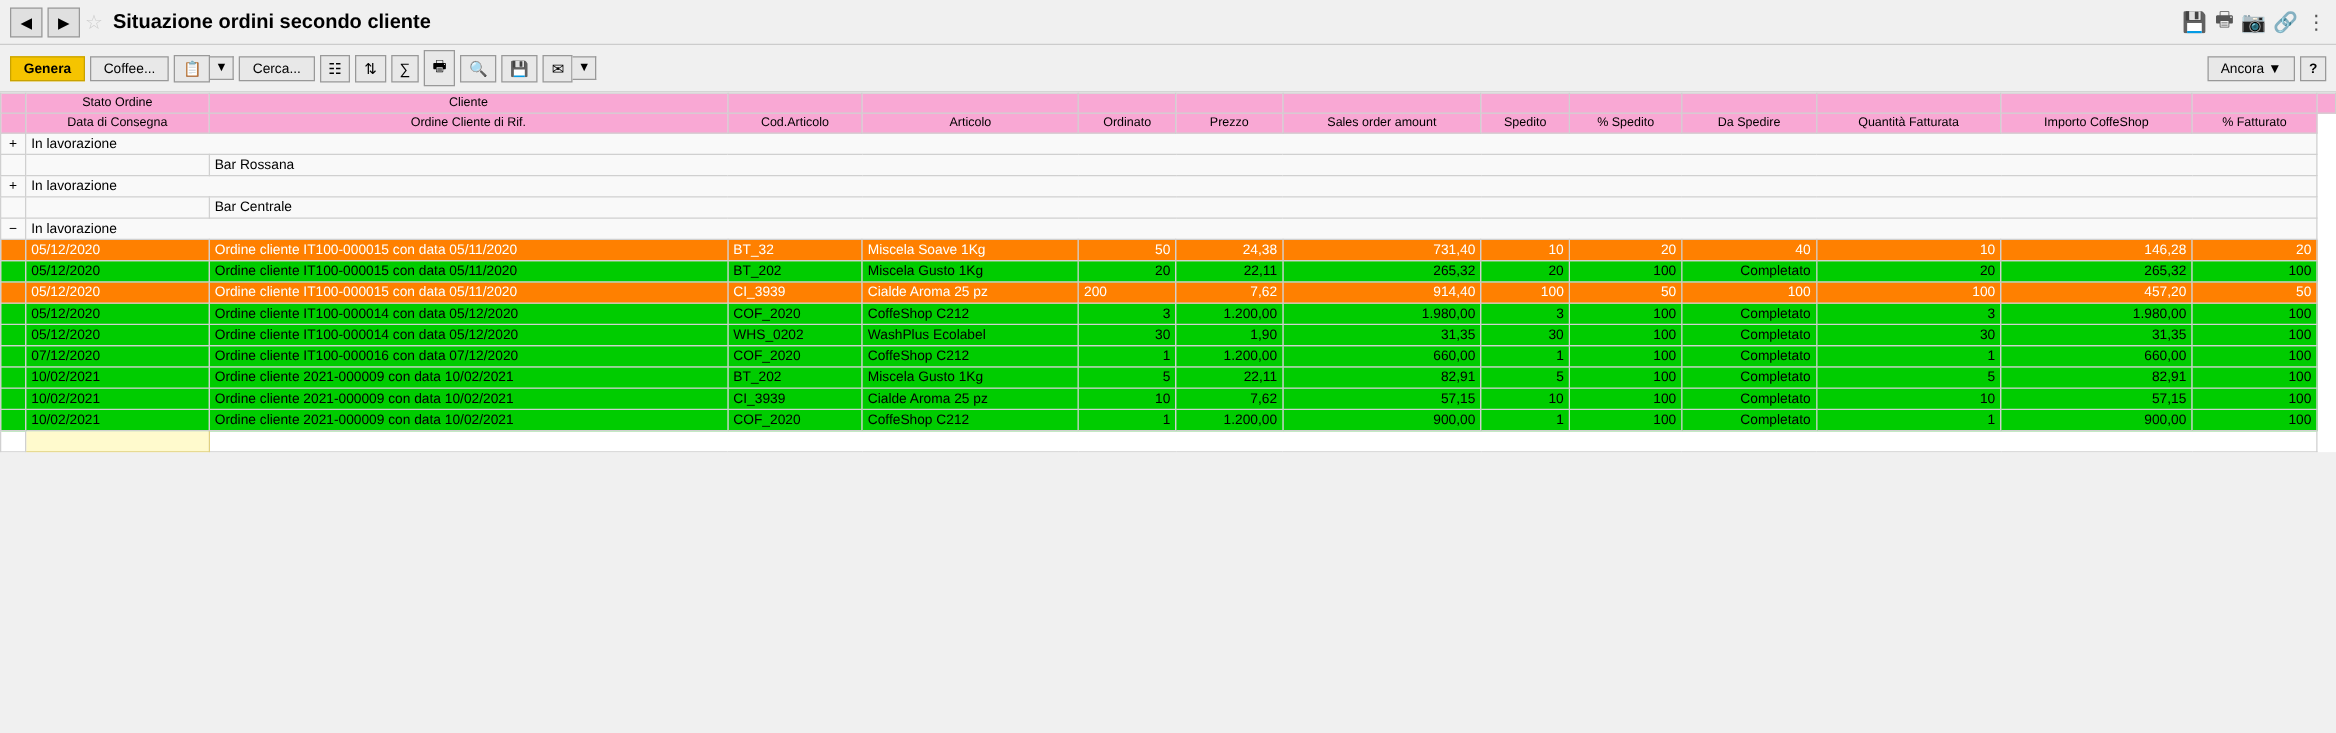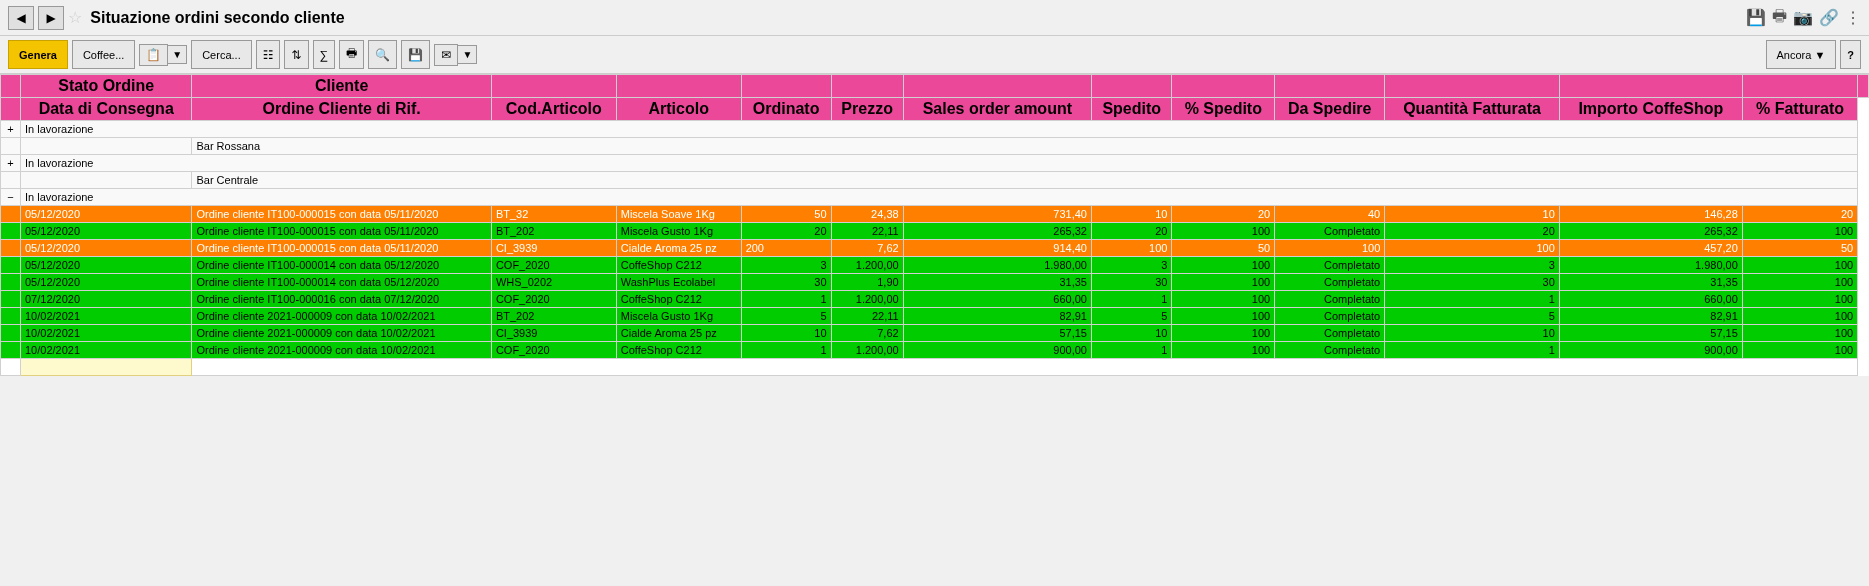--- a/index.html
+++ b/index.html
@@ -13,21 +13,21 @@
       width: 26px; height: 24px; background: #e0e0e0; border: 1px solid #999;
       cursor: pointer; display: flex; align-items: center; justify-content: center;
       font-size: 12px;
     }
     .star-btn { background: none; border: none; font-size: 16px; color: #ccc; cursor: pointer; }
     .page-title { font-size: 16px; font-weight: bold; margin-left: 4px; flex: 1; }
     .top-right-icons { display: flex; gap: 6px; align-items: center; }
     .top-right-icons span { font-size: 16px; cursor: pointer; color: #555; }
 
     .action-toolbar {
-      display: flex; padding: 4px 8px; background: #f0f0f0;
+      display: flex; align-items: center; padding: 4px 8px; background: #f0f0f0;
       border-bottom: 1px solid #ccc; gap: 4px;
     }
     .btn-genera {
       background: #f5c400; border: 1px solid #c8a200; padding: 3px 10px;
       font-weight: bold; cursor: pointer; font-size: 11px;
     }
     .btn-normal {
       background: #e8e8e8; border: 1px solid #999; padding: 3px 10px;
       cursor: pointer; font-size: 11px;
     }
@@ -48,21 +48,21 @@
       cursor: pointer; font-size: 11px; display: flex; align-items: center; gap: 3px;
     }
     .btn-help {
       background: #e8e8e8; border: 1px solid #999; padding: 3px 6px;
       cursor: pointer; font-size: 11px; font-weight: bold;
     }
 
     .table-container { overflow: auto; }
     table { border-collapse: collapse; width: 100%; background: white; }
     th, td { border: 1px solid #d0d0d0; padding: 2px 4px; white-space: nowrap; }
-    thead th { background: #ec4899; font-weight: bold; vertical-align: bottom; font-size: 16px; }
+    thead th { background: #f9a8d4; font-weight: normal; vertical-align: bottom; font-size: 10px; }
 
     .group-row td { background: #f9f9f9; }
 
     .left-expand { width: 20px; }
   </style>
 </head>
 <body>
 
 <div class="toolbar">
   <button class="nav-btn">◀</button>

